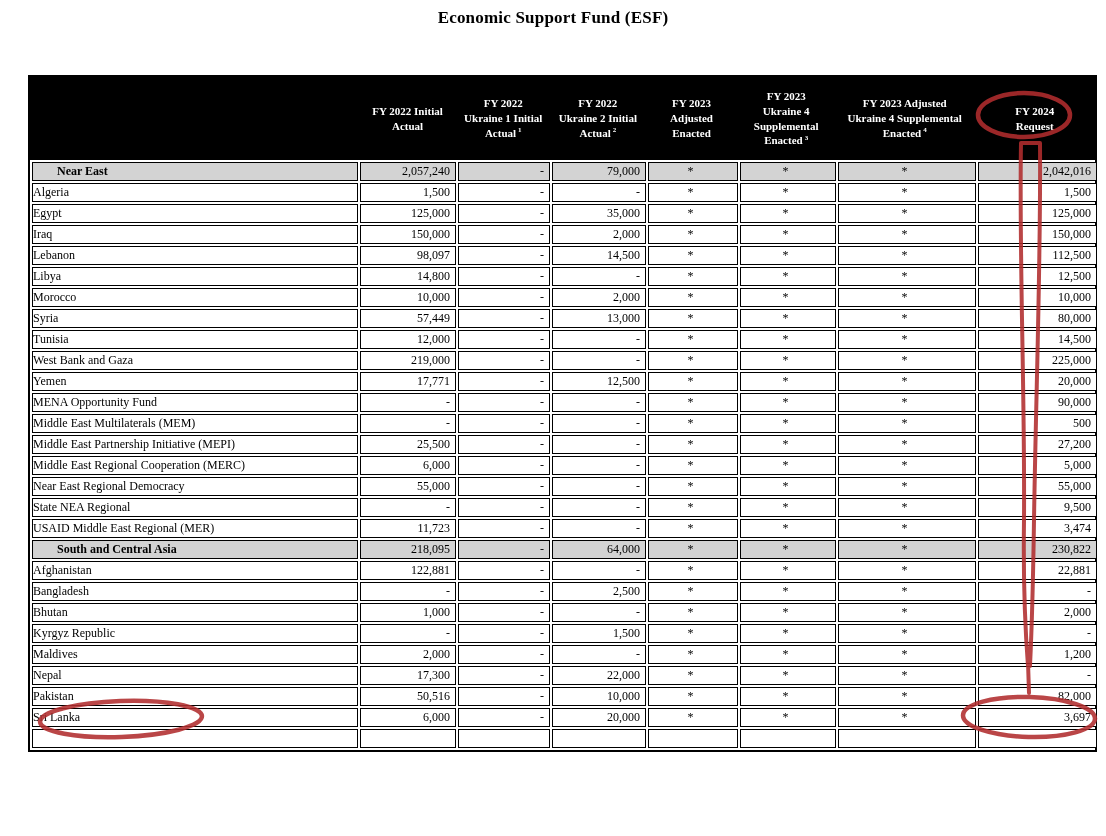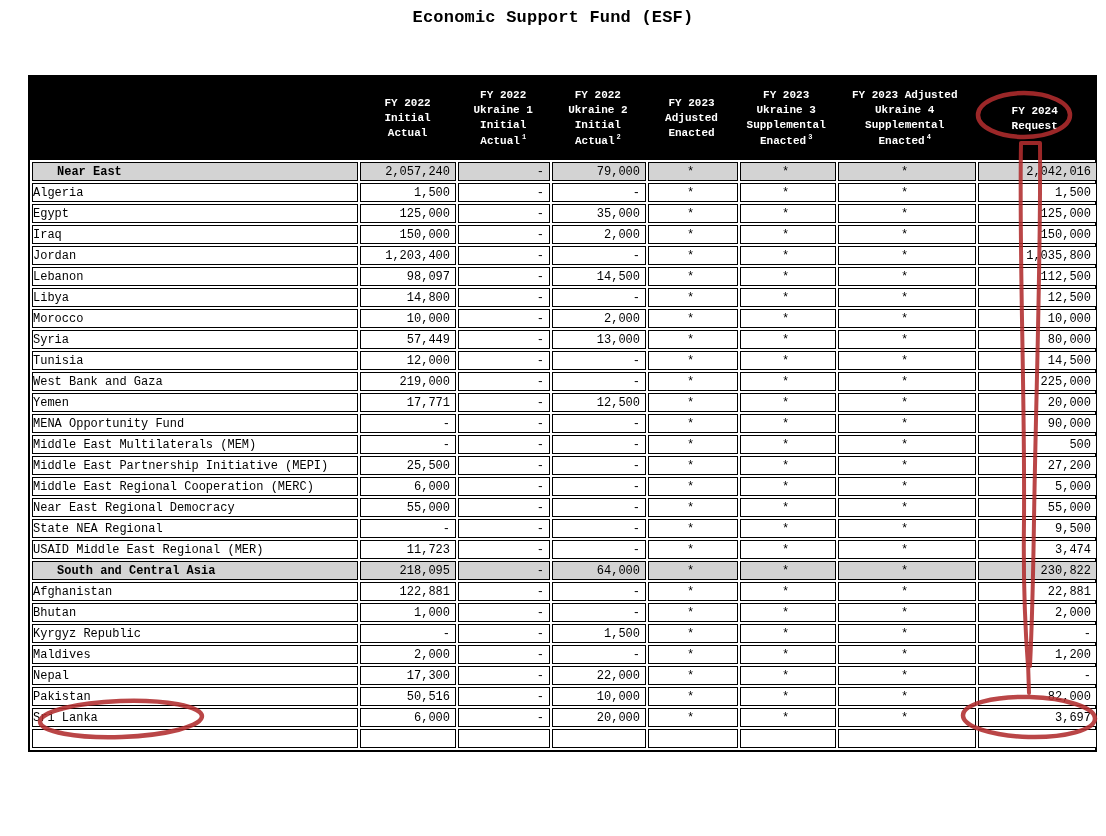--- a/index.html
+++ b/index.html
@@ -1,17 +1,17 @@
 <!DOCTYPE html>
 <html><head>
 <meta charset="utf-8">
 <style>
   html,body{margin:0;padding:0;background:#fff;}
   .page{position:relative;width:1106px;height:836px;overflow:hidden;background:#fff;
-        font-family:Liberation Mono, monospace;color:#000;border-radius:17px;}
+        font-family:Liberation Serif, serif;color:#000;border-radius:17px;}
   .title{position:absolute;top:8px;left:0;width:100%;text-align:center;
          font-size:17px;font-weight:bold;letter-spacing:.2px;}
   .subtitle{position:absolute;top:36px;left:0;width:100%;text-align:center;
             font-size:11px;font-weight:bold;}
   .tablewrap{position:absolute;left:28px;top:75px;width:1069px;border:2px solid #000;box-sizing:border-box;}
   .thead{display:flex;background:#000;color:#fff;height:83px;align-items:center;}
   .thead .hcell{display:flex;flex-direction:column;justify-content:center;align-items:center;
                 text-align:center;font-size:11px;font-weight:bold;line-height:1.35;height:100%;box-sizing:border-box;}
   .hcell sup{font-size:7px;margin-left:2px;}
   table.body{border-collapse:separate;border-spacing:2px 2px;width:1065px;table-layout:fixed;margin:0;}
@@ -54,21 +54,21 @@
           <span>Ukraine 2 Initial</span>
           <span>Actual<sup>2</sup></span>
         </div>
         <div class="hcell" style="width: 92px;">
           <span>FY 2023</span>
           <span>Adjusted</span>
           <span>Enacted</span>
         </div>
         <div class="hcell" style="width: 98px;">
           <span>FY 2023</span>
-          <span>Ukraine 3</span>
+          <span>Ukraine 4</span>
           <span>Supplemental</span>
           <span>Enacted<sup>3</sup></span>
         </div>
         <div class="hcell" style="width: 140px;">
           <span>FY 2023 Adjusted</span>
           <span>Ukraine 4 Supplemental</span>
           <span>Enacted<sup>4</sup></span>
         </div>
         <div class="hcell" style="width: 121px;">
           <span>FY 2024</span>
@@ -121,30 +121,20 @@
             <td class="label">Iraq</td>
             <td class="c1 num">150,000</td>
             <td class="c2 num">-</td>
             <td class="c3 num">2,000</td>
             <td class="c4 star">*</td>
             <td class="c5 star">*</td>
             <td class="c6 star">*</td>
             <td class="c7 num">150,000</td>
           </tr>
           <tr class="country">
-            <td class="label">Jordan</td>
-            <td class="c1 num">1,203,400</td>
-            <td class="c2 num">-</td>
-            <td class="c3 num">-</td>
-            <td class="c4 star">*</td>
-            <td class="c5 star">*</td>
-            <td class="c6 star">*</td>
-            <td class="c7 num">1,035,800</td>
-          </tr>
-          <tr class="country">
             <td class="label">Lebanon</td>
             <td class="c1 num">98,097</td>
             <td class="c2 num">-</td>
             <td class="c3 num">14,500</td>
             <td class="c4 star">*</td>
             <td class="c5 star">*</td>
             <td class="c6 star">*</td>
             <td class="c7 num">112,500</td>
           </tr>
           <tr class="country">
@@ -289,20 +279,30 @@
           </tr>
           <tr class="country">
             <td class="label">Afghanistan</td>
             <td class="c1 num">122,881</td>
             <td class="c2 num">-</td>
             <td class="c3 num">-</td>
             <td class="c4 star">*</td>
             <td class="c5 star">*</td>
             <td class="c6 star">*</td>
             <td class="c7 num">22,881</td>
+          </tr>
+          <tr class="country">
+            <td class="label">Bangladesh</td>
+            <td class="c1 num">-</td>
+            <td class="c2 num">-</td>
+            <td class="c3 num">2,500</td>
+            <td class="c4 star">*</td>
+            <td class="c5 star">*</td>
+            <td class="c6 star">*</td>
+            <td class="c7 num">-</td>
           </tr>
           <tr class="country">
             <td class="label">Bhutan</td>
             <td class="c1 num">1,000</td>
             <td class="c2 num">-</td>
             <td class="c3 num">-</td>
             <td class="c4 star">*</td>
             <td class="c5 star">*</td>
             <td class="c6 star">*</td>
             <td class="c7 num">2,000</td>

